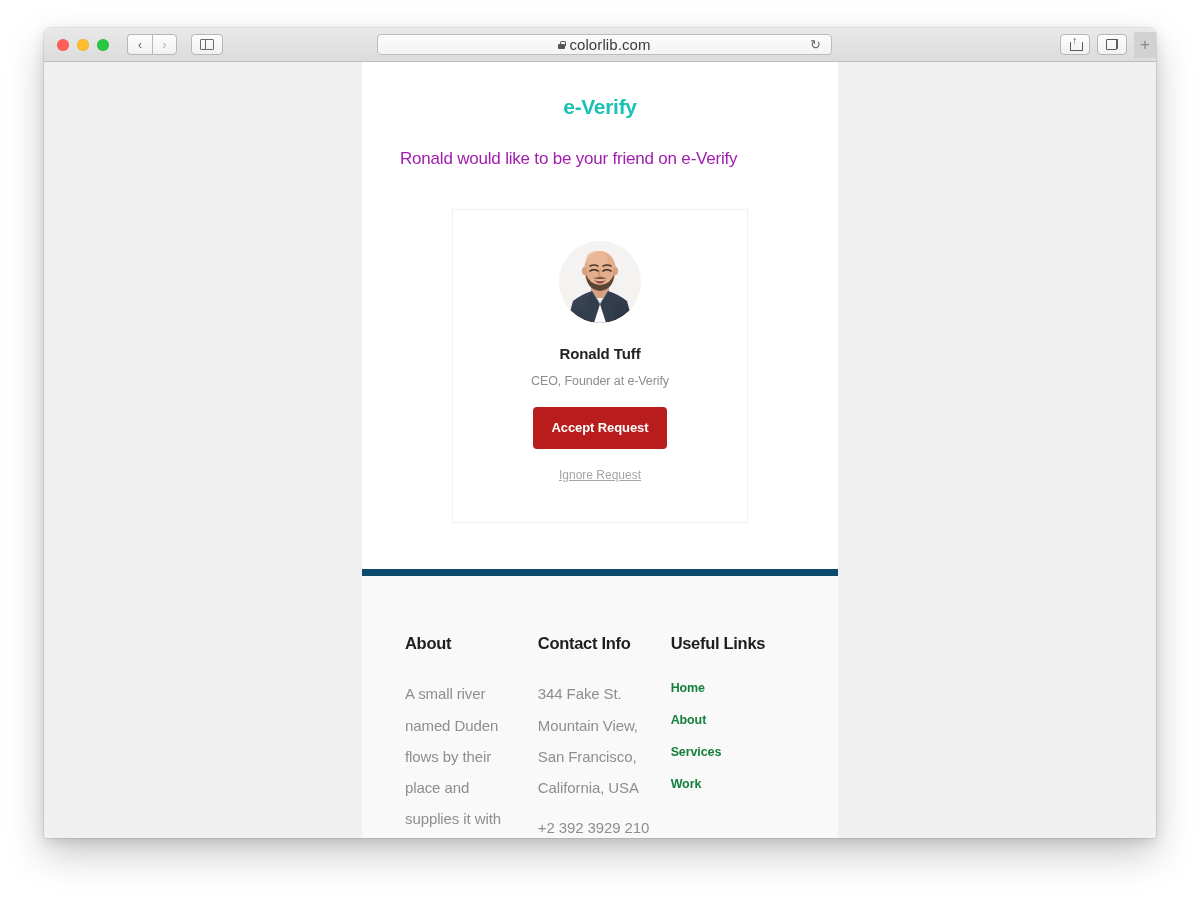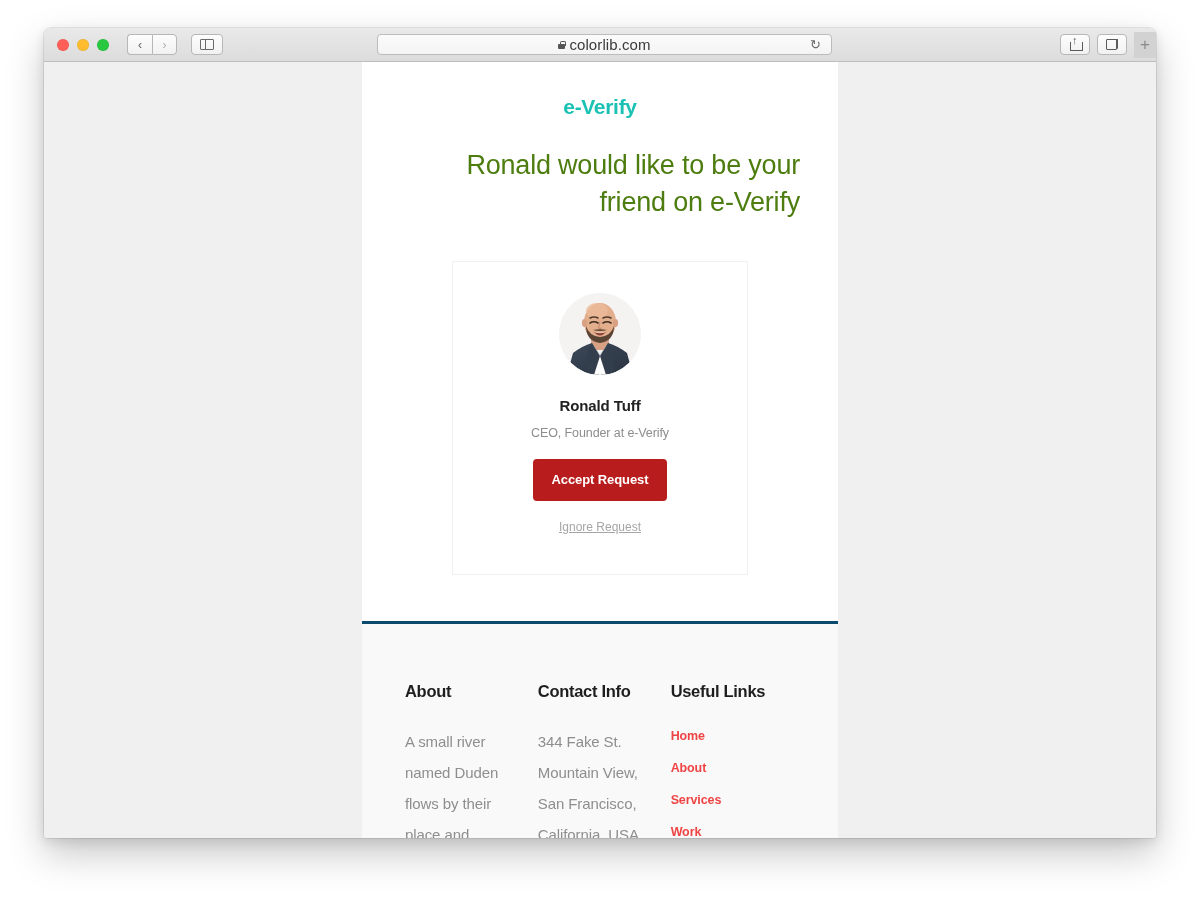--- a/index.html
+++ b/index.html
@@ -229,40 +229,40 @@
     left: 318px;
     top: 0;
     width: 476px;
     min-height: 776px;
     background: #ffffff;
   }
 
   .email-top {
     background: #ffffff;
     padding-top: 33px;
-    border-bottom: 3px solid #0c4a6e;
+    border-bottom: 7px solid #0c4a6e;
     padding-bottom: 46px;
   }
 
   .brand {
     text-align: center;
     font-size: 21px;
     font-weight: bold;
     color: #1bc2b4;
     letter-spacing: -0.3px;
   }
 
   .headline {
     margin: 28px auto 0;
     width: 400px;
-    text-align: right;
-    font-size: 27px;
+    text-align: left;
+    font-size: 17px;
     font-weight: 300;
     line-height: 1.38;
-    color: #4d7c0f;
+    color: #a21caf;
     letter-spacing: -0.2px;
   }
 
   .profile-card {
     margin: 39px auto 0;
     width: 296px;
     border: 1px solid #f0f0f0;
     background: #ffffff;
     padding: 31px 20px 40px;
     text-align: center;
@@ -343,21 +343,21 @@
     color: #8e8e8e;
     letter-spacing: -0.1px;
   }
   .col-body.phone { margin-top: 9px; }
 
   .link-list { list-style: none; }
   .link-list li { margin-bottom: 14px; }
   .link-item {
     font-size: 12.5px;
     font-weight: bold;
-    color: #ef4444;
+    color: #15803d;
     text-decoration: none;
     letter-spacing: -0.1px;
     cursor: pointer;
   }
 </style>
 </head>
 <body>
 
 <div class="desktop">
   <div class="browser-window">

